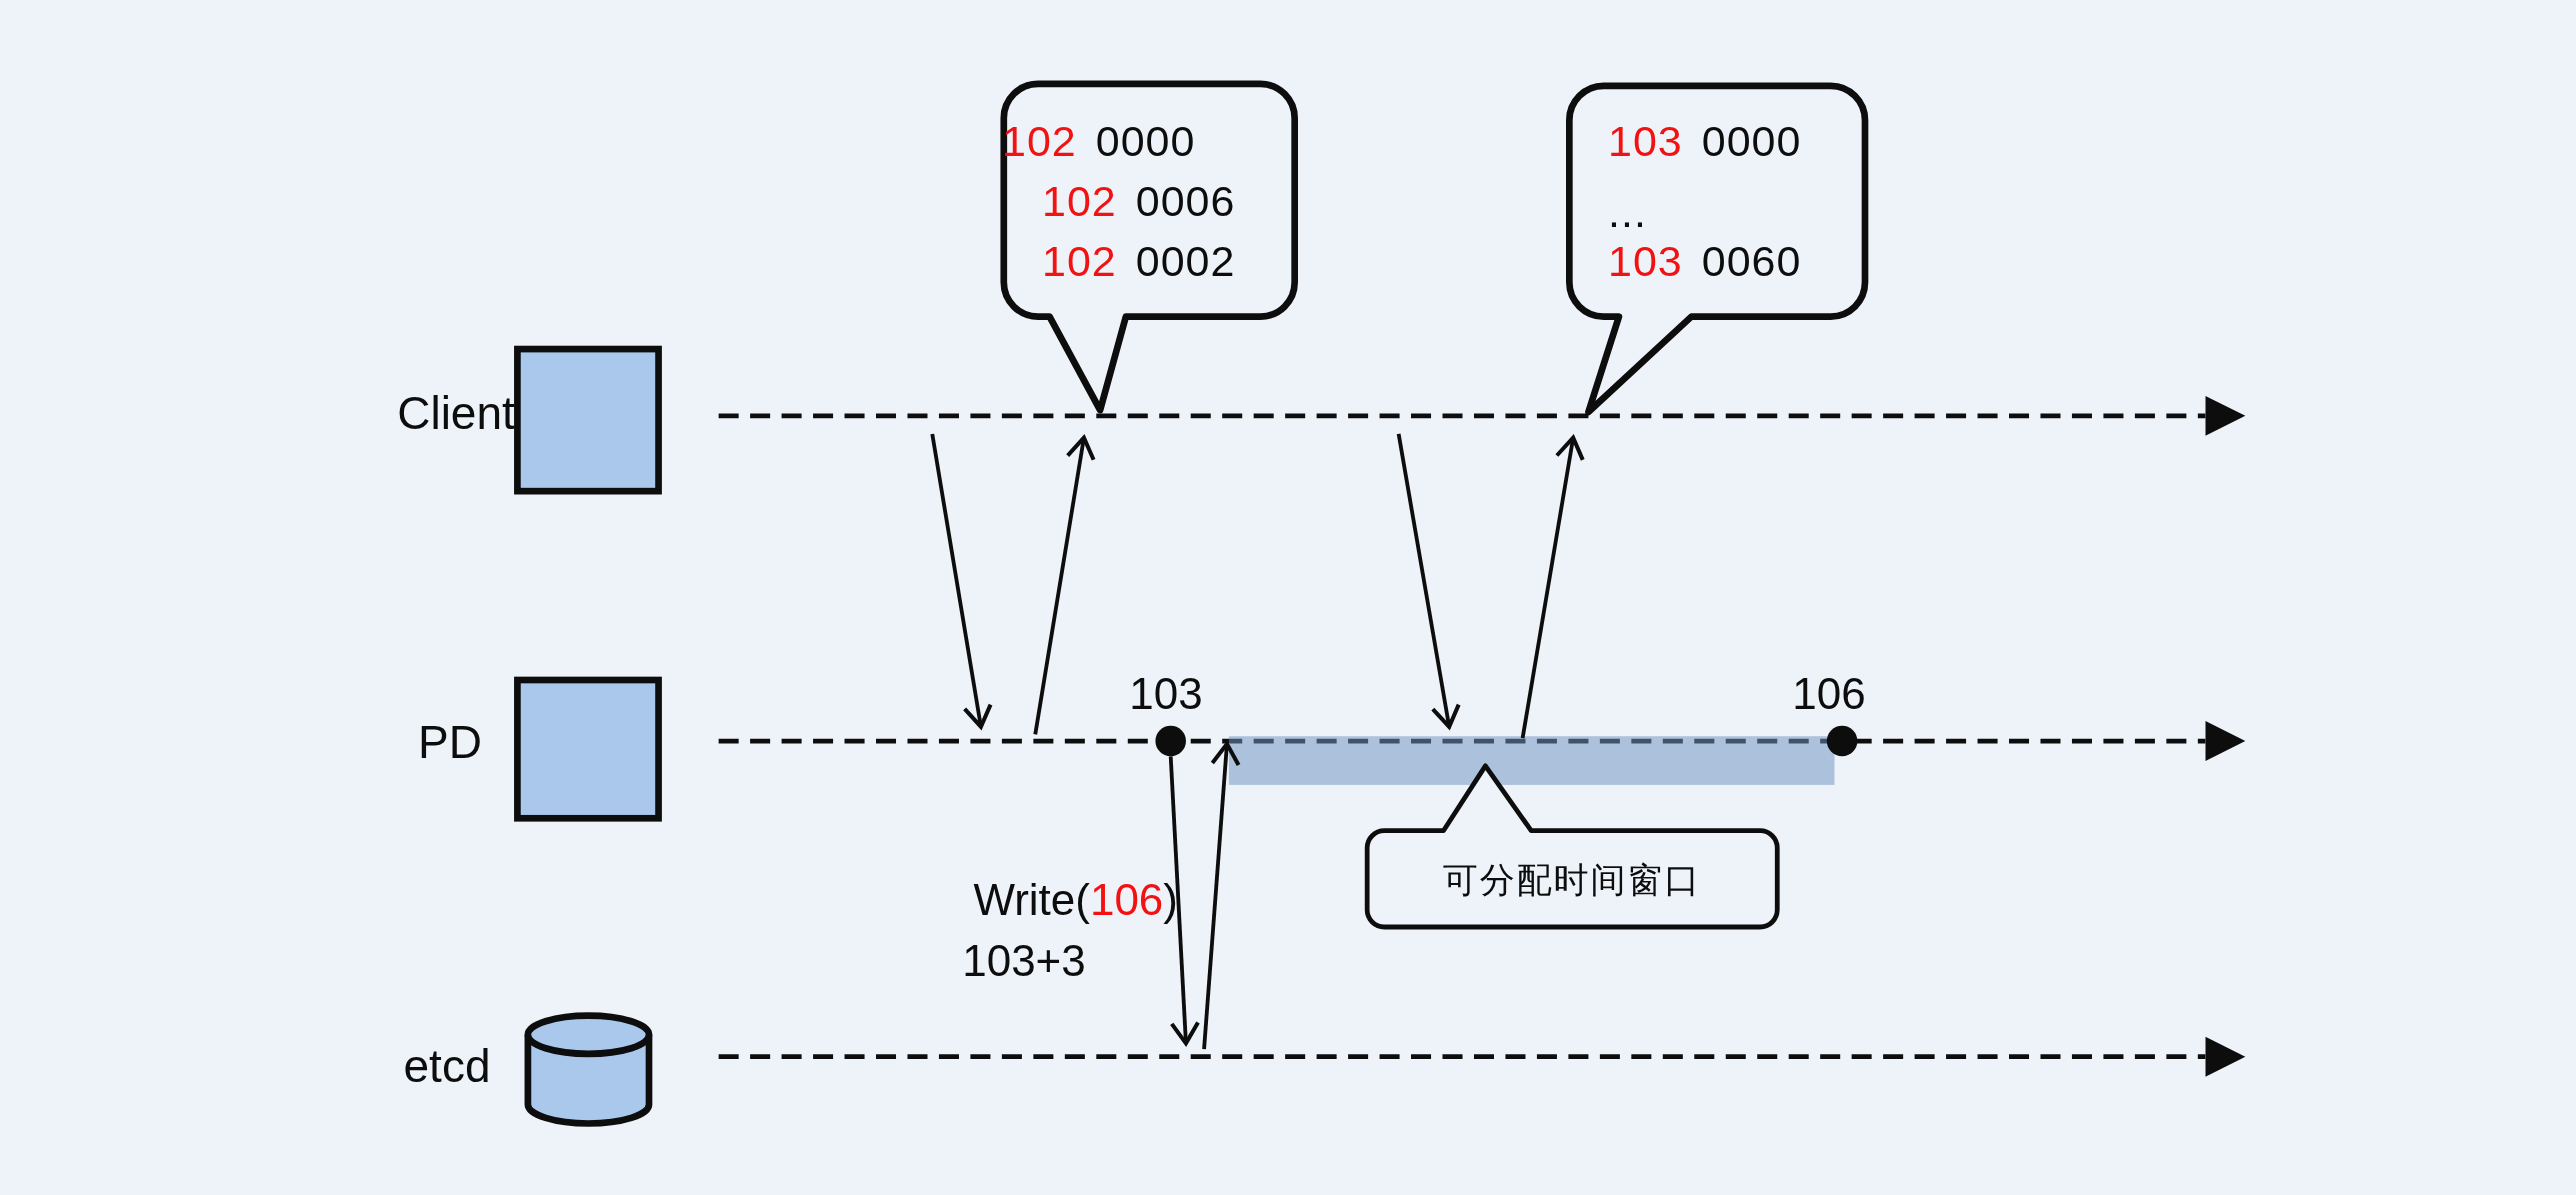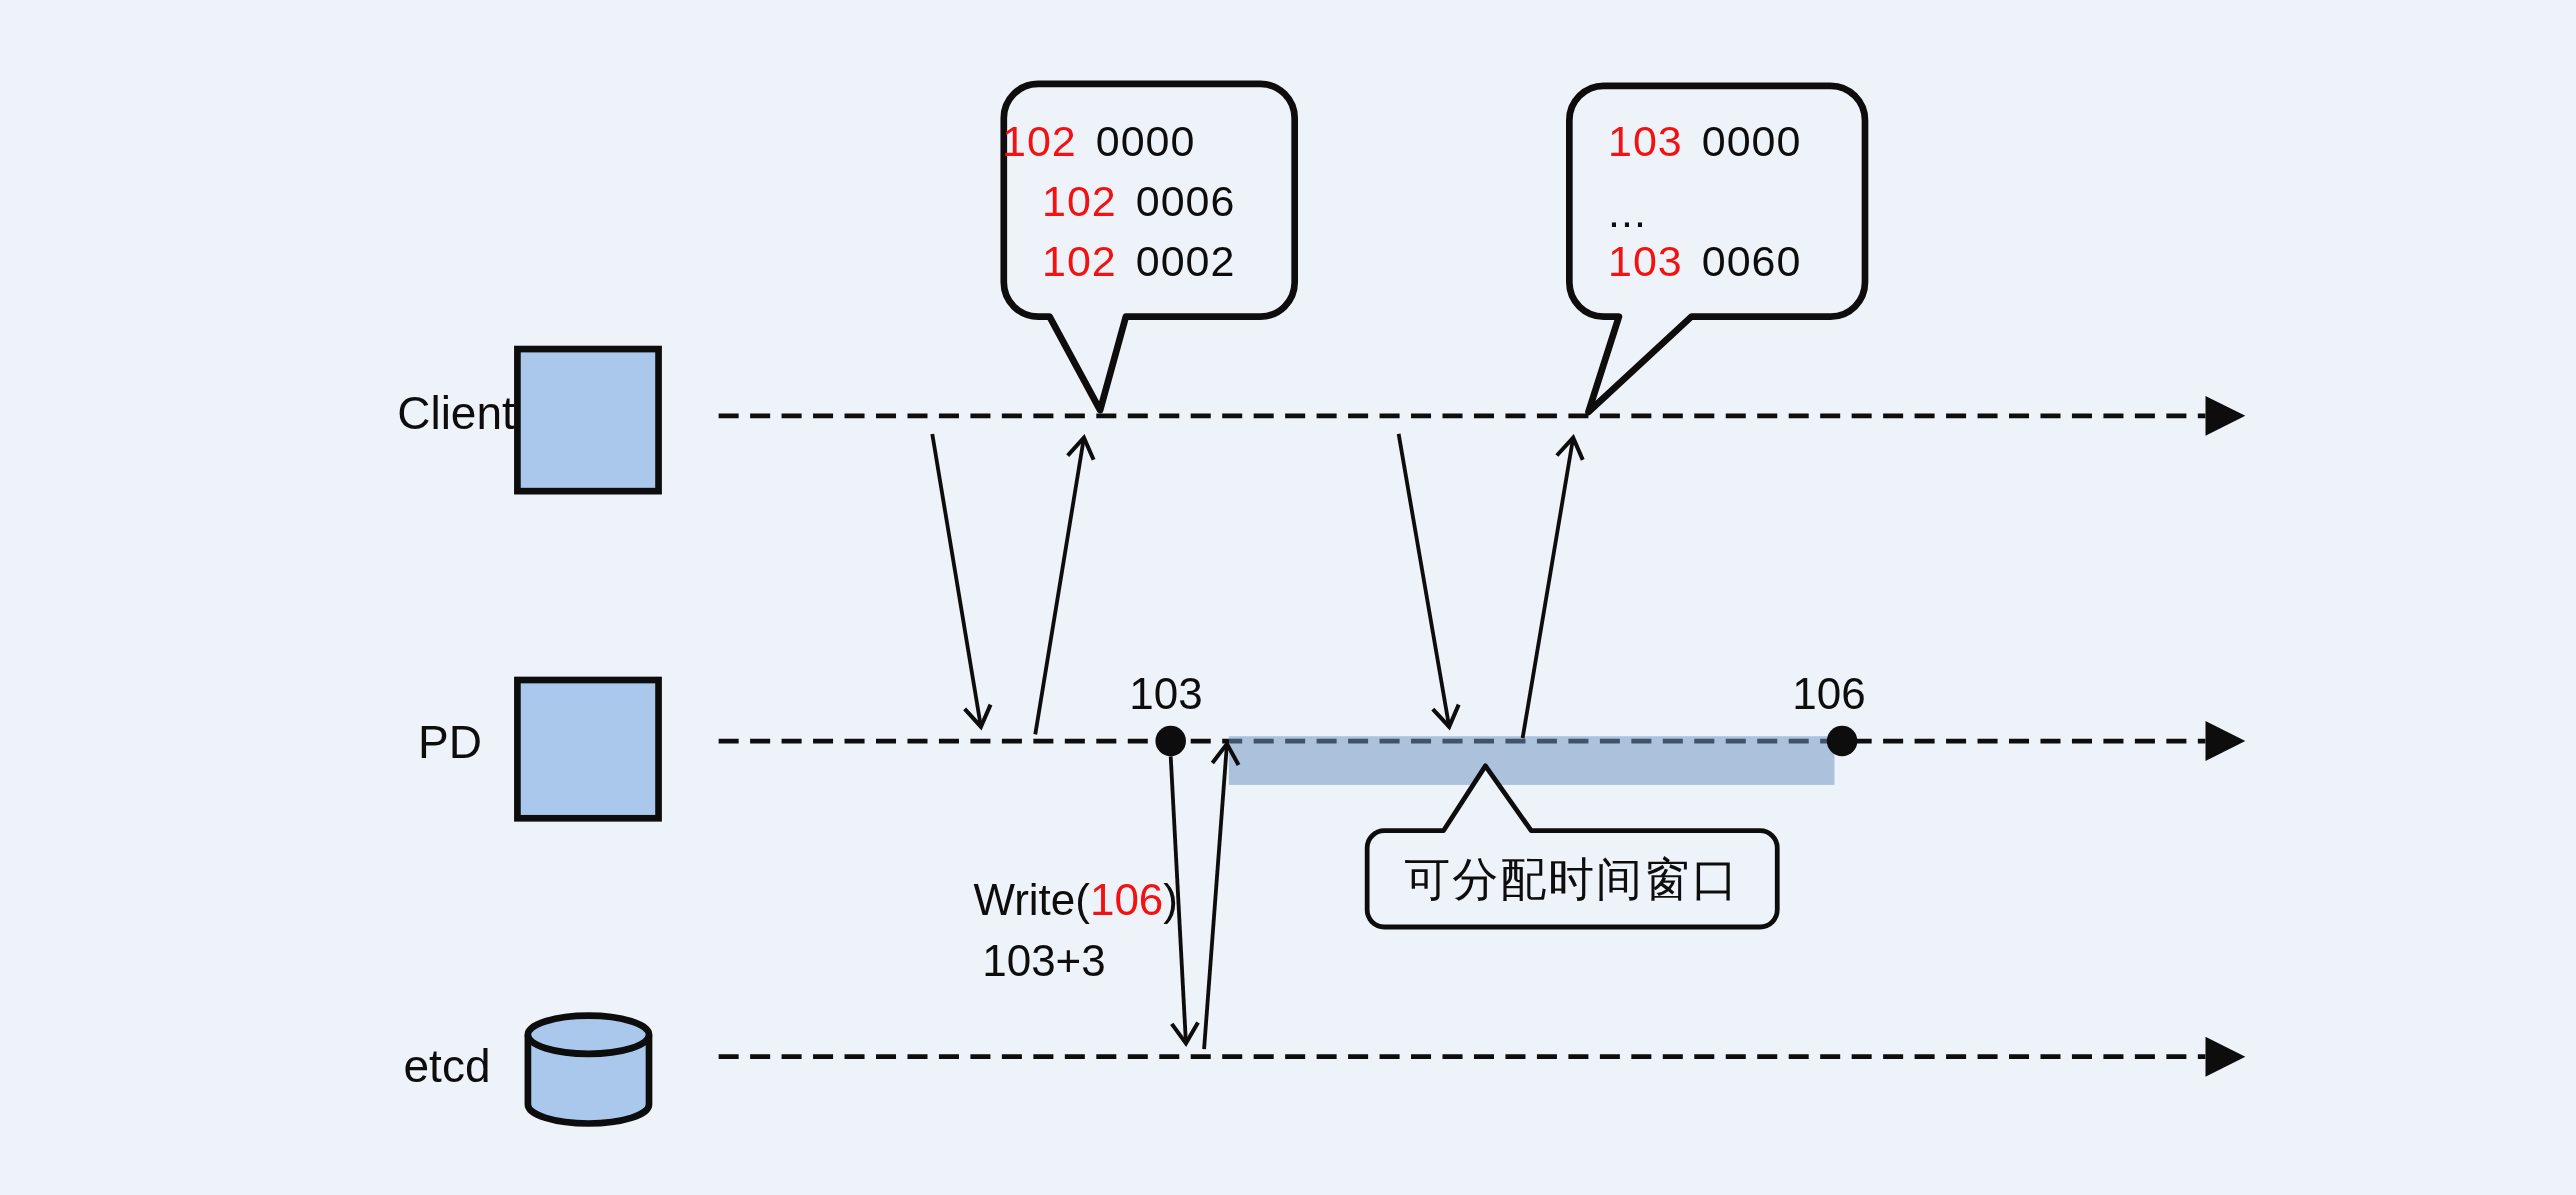--- a/index.html
+++ b/index.html
@@ -26,22 +26,22 @@
   .txt.left-anchor{transform:translate(0,-50%);}
   .txt.right-anchor{transform:translate(-100%,-50%);margin-left:19px;}
   .lane-label{font-size:46px;margin-left:40px;}
   .ts-label{font-size:44px;}
   .point-label{font-size:44px;}
   .bubble-line{font-size:43px;letter-spacing:1px;}
   .bubble-line .hi{color:var(--red);margin-right:19px;}
   .bubble-line .hi:empty{margin-right:0;}
   .write-label{font-size:44px;}
   .write-label .hi{color:var(--red);}
-  .formula-label{font-size:44px;margin-left:20px;}
-  .window-label{font-size:46px;letter-spacing:1.9px;}
+  .formula-label{font-size:44px;}
+  .window-label{font-size:35px;letter-spacing:1.9px;}
 </style>
 </head>
 <body>
 
 <div class="stage">
 
   <svg width="2576" height="1195" viewBox="0 0 2700 1253">
     <defs>
       <marker id="tri" markerUnits="userSpaceOnUse" markerWidth="44" markerHeight="44" viewBox="0 -20 40 40" refX="0" refY="0" orient="auto">
         <path d="M0 -19 L38 0 L0 19 Z" fill="#0d0d0d"></path>

